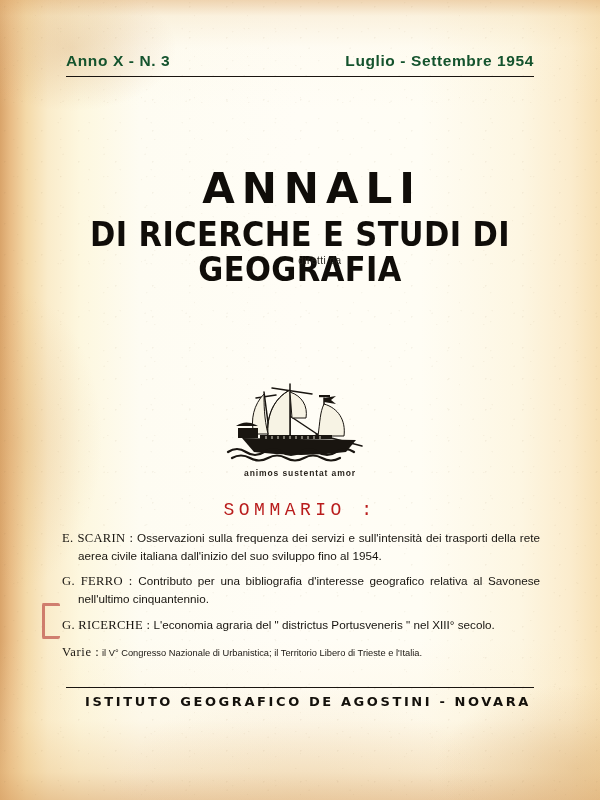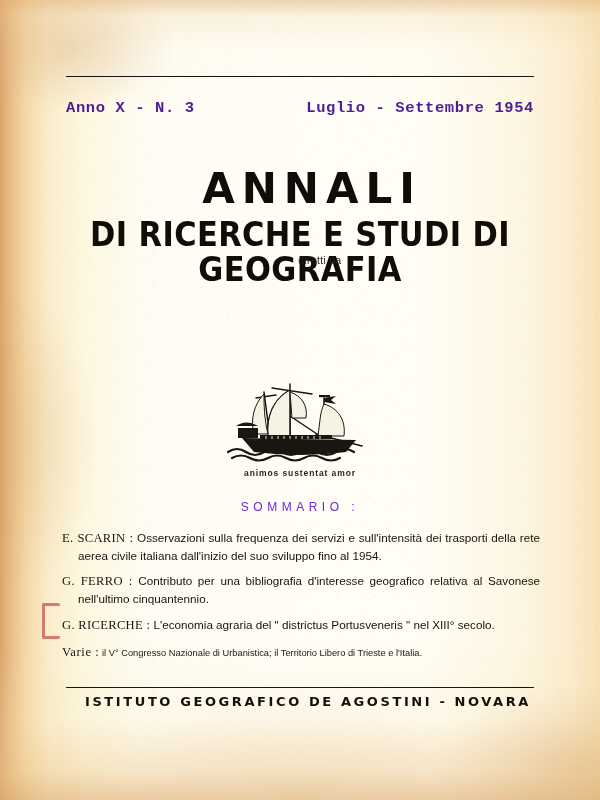--- a/index.html
+++ b/index.html
@@ -88,26 +88,25 @@
   .header-row {
     position: absolute;
     top: 52px;
     left: 66px;
     right: 66px;
     display: flex;
     justify-content: space-between;
     align-items: baseline;
   }
   .header-row span {
-    font-family: Liberation Mono, monospace;
+    font-family: Liberation Sans, sans-serif;
     font-weight: bold;
     font-size: 15.5px;
     letter-spacing: 0.6px;
-    color: #4c1d95;
-    margin-top: 47px;
+    color: #14532d;
   }
   .rule-top {
     position: absolute;
     top: 76px;
     left: 66px;
     right: 66px;
     height: 0;
     border-top: 1.6px solid #1a1510;
   }
 
@@ -186,24 +185,24 @@
     color: #2b2620;
   }
 
   
   .sommario-head {
     position: absolute;
     top: 500px;
     left: 0;
     width: 100%;
     text-align: center;
-    font-family: Liberation Sans, sans-serif;
-    font-size: 12px;
+    font-family: Liberation Mono, monospace;
+    font-size: 18px;
     letter-spacing: 4.5px;
-    color: #6d28d9;
+    color: #b91c1c;
   }
 
   .toc {
     position: absolute;
     top: 530px;
     left: 62px;
     width: 478px;
   }
   .toc-entry {
     margin-bottom: 9px;

